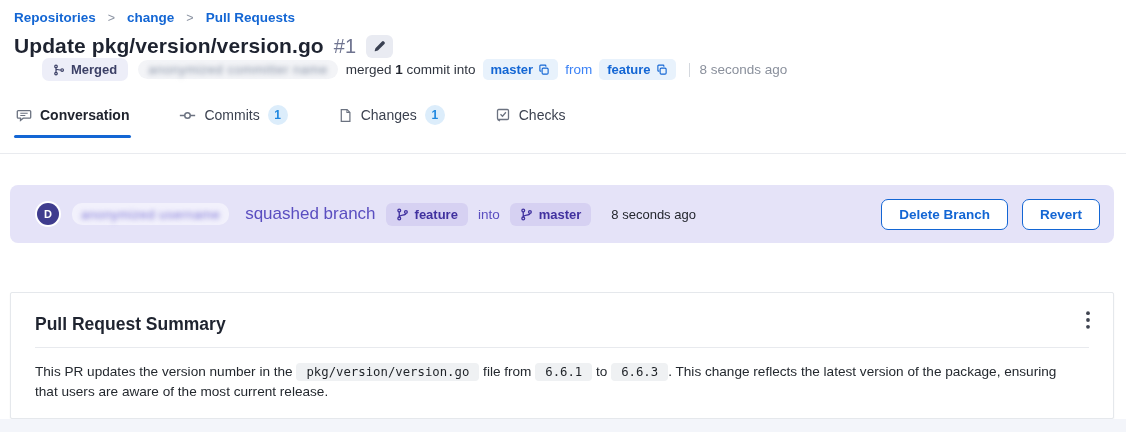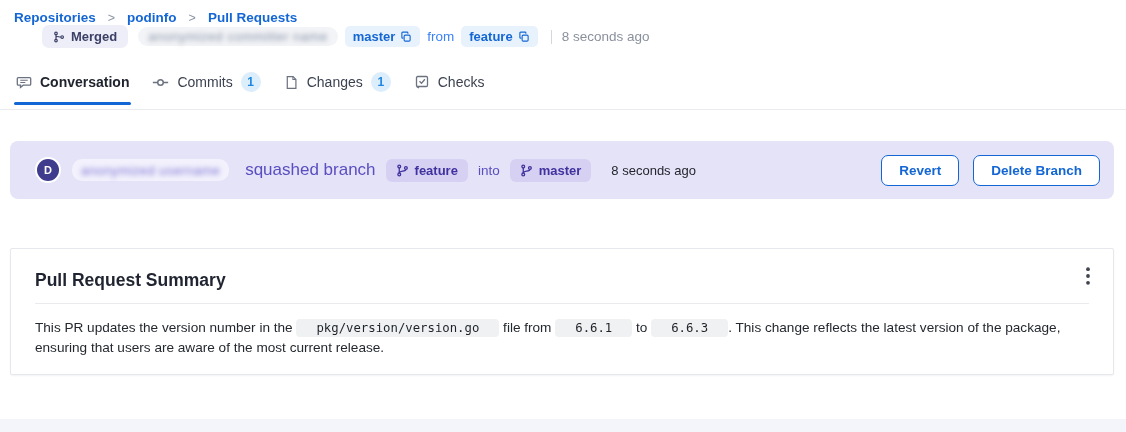--- a/index.html
+++ b/index.html
@@ -43,21 +43,21 @@
   .merged-badge{display:inline-flex;align-items:center;gap:6px;background:var(--merged-bg);color:var(--merged-text);font-weight:700;font-size:13px;padding:4px 11px;border-radius:7px;}
   .blur-pill{background:#F3F4F7;border-radius:10px;padding:2px 10px;margin-left:10px;}
   .blur-text{filter:blur(2.6px);color:#8792A6;font-size:13px;letter-spacing:.5px;user-select:none;}
   .meta-words{margin-left:8px;}
   .meta-words b{color:#22262F;}
   .branch-chip{display:inline-flex;align-items:center;gap:5px;background:var(--chip-blue-bg);color:var(--accent);font-weight:700;font-size:13px;padding:3px 8px;border-radius:5px;margin:0 7px;cursor:pointer;}
   .from-word{color:#3b82f6;}
   .meta-divider{width:1px;height:14px;background:#D4D8DE;margin:0 10px 0 6px;}
   .timestamp-gray{color:#8A909C;font-size:13.5px;}
   
-  .tabs{display:flex;gap:19px;margin-top:17px;padding:0 0 5px 14px;border-bottom:1px solid #E9EBEF;}
+  .tabs{display:flex;gap:46px;margin-top:17px;padding:0 0 16px 14px;border-bottom:1px solid #E9EBEF;}
   .tab{display:flex;align-items:center;gap:8px;font-size:14px;color:#3C4250;padding:7px 2px 12px 2px;position:relative;cursor:pointer;}
   .tab .t-icon{color:#6B7280;}
   .tab.active{font-weight:700;color:#20242E;}
   .tab.active::after{content:"";position:absolute;left:0;right:0;bottom:-1px;height:3px;background:var(--accent);border-radius:2px;}
   .tab-count{min-width:20px;height:20px;border-radius:50%;background:var(--tabbadge-bg);color:var(--tabbadge-text);font-size:12px;font-weight:700;display:inline-flex;align-items:center;justify-content:center;}
   
   .banner{margin:31px 12px 0 10px;height:58px;background:var(--banner-bg);border-radius:8px;display:flex;align-items:center;padding:0 14px 0 27px;}
   .avatar{width:22px;height:22px;border-radius:50%;background:var(--avatar-bg);color:#fff;font-size:11px;font-weight:700;display:flex;align-items:center;justify-content:center;box-shadow:0 0 0 2px #ffffff;flex:none;}
   .banner-blur-pill{background:rgba(255,255,255,.5);border-radius:10px;padding:2px 9px;margin-left:13px;}
   .banner-blur{filter:blur(2.5px);color:#7E76D6;font-size:13px;letter-spacing:.4px;user-select:none;}
@@ -65,51 +65,67 @@
   .banner-chip{display:inline-flex;align-items:center;gap:6px;background:var(--banner-chip-bg);color:var(--banner-chip-text);font-weight:700;font-size:13px;padding:4px 10px;border-radius:6px;margin:0 10px;cursor:pointer;}
   .banner-into{color:var(--banner-text);font-size:13.5px;}
   .banner-time{color:#23262E;font-size:13px;margin-left:10px;}
   .banner-buttons{margin-left:auto;display:flex;gap:14px;}
   .btn-outline{background:#fff;border:1.5px solid var(--accent);color:var(--accent);font-family:"Liberation Sans",sans-serif;font-size:13.5px;font-weight:700;padding:0 17px;height:31px;border-radius:7px;cursor:pointer;}
   
   .card{margin:49px 12px 0 10px;background:#fff;border:1px solid var(--border);border-radius:2px;box-shadow:0 1px 2px rgba(16,24,40,.05);padding:20px 24px 16px 24px;position:relative;}
   .card-title{font-size:17.5px;font-weight:700;color:#1F2430;line-height:22px;}
   .card-divider{height:1px;background:#E8EAEE;margin-top:12px;}
   .card-body{margin-top:14px;font-size:13.6px;color:#24292F;line-height:20px;max-width:1030px;}
-  .card-body code{font-family:"DejaVu Sans Mono",monospace;font-size:12.3px;background:var(--code-bg);border-radius:4px;padding:2px 20px;color:#1F2328;}
+  .card-body code{font-family:"DejaVu Sans Mono",monospace;font-size:12.3px;background:var(--code-bg);border-radius:4px;padding:2px 10px;color:#1F2328;}
   .kebab-btn{position:absolute;top:14px;right:12px;width:26px;height:26px;border:none;background:transparent;color:#3F4450;cursor:pointer;display:flex;align-items:center;justify-content:center;}
   .bottom-strip{position:absolute;left:0;right:0;bottom:0;height:13px;background:var(--bottom-strip);}
 </style>
 </head>
 <body>
 
 <div class="page-head">
   <nav class="breadcrumb">
     <a>Repositories</a>
     <span class="crumb-sep">&gt;</span>
-    <a>podinfo</a>
+    <a>change</a>
     <span class="crumb-sep">&gt;</span>
     <a>Pull Requests</a>
   </nav>
 
+  <div class="title-row">
+    <h1 class="pr-title">Update pkg/version/version.go</h1>
+    <span class="pr-number">#1</span>
+    <button class="edit-btn">
+      <span>
+        <svg width="13" height="13" viewBox="0 0 16 16" fill="#3A4152">
+          <path d="M11.1 1.9a1.6 1.6 0 0 1 2.3 0l.7.7a1.6 1.6 0 0 1 0 2.3L6 13l-3.4.8a.4.4 0 0 1-.5-.5L3 10 11.1 1.9z"></path>
+        </svg>
+      </span>
+    </button>
+  </div>
 
   <div class="meta-row">
     <span class="merged-badge">
       <span>
         <svg width="12" height="12" viewBox="0 0 16 16" fill="none" stroke="currentColor" stroke-width="1.6">
           <circle cx="4" cy="3.2" r="1.7"></circle>
             <circle cx="4" cy="12.8" r="1.7"></circle>
             <circle cx="12.2" cy="8" r="1.7"></circle>
           <path d="M4 4.9v6.2M4 8.6c0-2.4 3.4-.6 6.4-.6"></path>
         </svg>
       </span>
       <span>Merged</span>
     </span>
     <span class="blur-pill">
       <span class="blur-text">anonymized committer name</span>
+    </span>
+    <span class="meta-words">
+      <span>merged</span>
+      <b>1</b>
+      <span>commit into</span>
     </span>
     <span class="branch-chip">
       <span>master</span>
       <span>
         <svg width="12" height="12" viewBox="0 0 16 16" fill="none" stroke="currentColor" stroke-width="1.5">
           <rect x="5.5" y="5.5" width="8" height="8" rx="1.5"></rect>
           <path d="M10.5 3.5v-1a1 1 0 0 0-1-1h-6a1 1 0 0 0-1 1v6a1 1 0 0 0 1 1h1"></path>
         </svg>
       </span>
     </span>
@@ -193,22 +209,22 @@
         <circle cx="4" cy="3.2" r="1.7"></circle>
           <circle cx="4" cy="12.8" r="1.7"></circle>
           <circle cx="12.2" cy="5" r="1.7"></circle>
         <path d="M4 4.9v6.2M12.2 6.7c0 3.1-8.2 1.2-8.2 4.4"></path>
       </svg>
     </span>
     <span>master</span>
   </span>
   <span class="banner-time">8 seconds ago</span>
   <span class="banner-buttons">
+    <button class="btn-outline">Delete Branch</button>
     <button class="btn-outline">Revert</button>
-    <button class="btn-outline">Delete Branch</button>
   </span>
 </div>
 
 <div class="card">
   <h2 class="card-title">Pull Request Summary</h2>
   <button class="kebab-btn">
     <span>
       <svg width="4" height="18" viewBox="0 0 4 18" fill="currentColor">
         <circle cx="2" cy="2.2" r="1.9"></circle>
           <circle cx="2" cy="9" r="1.9"></circle>

